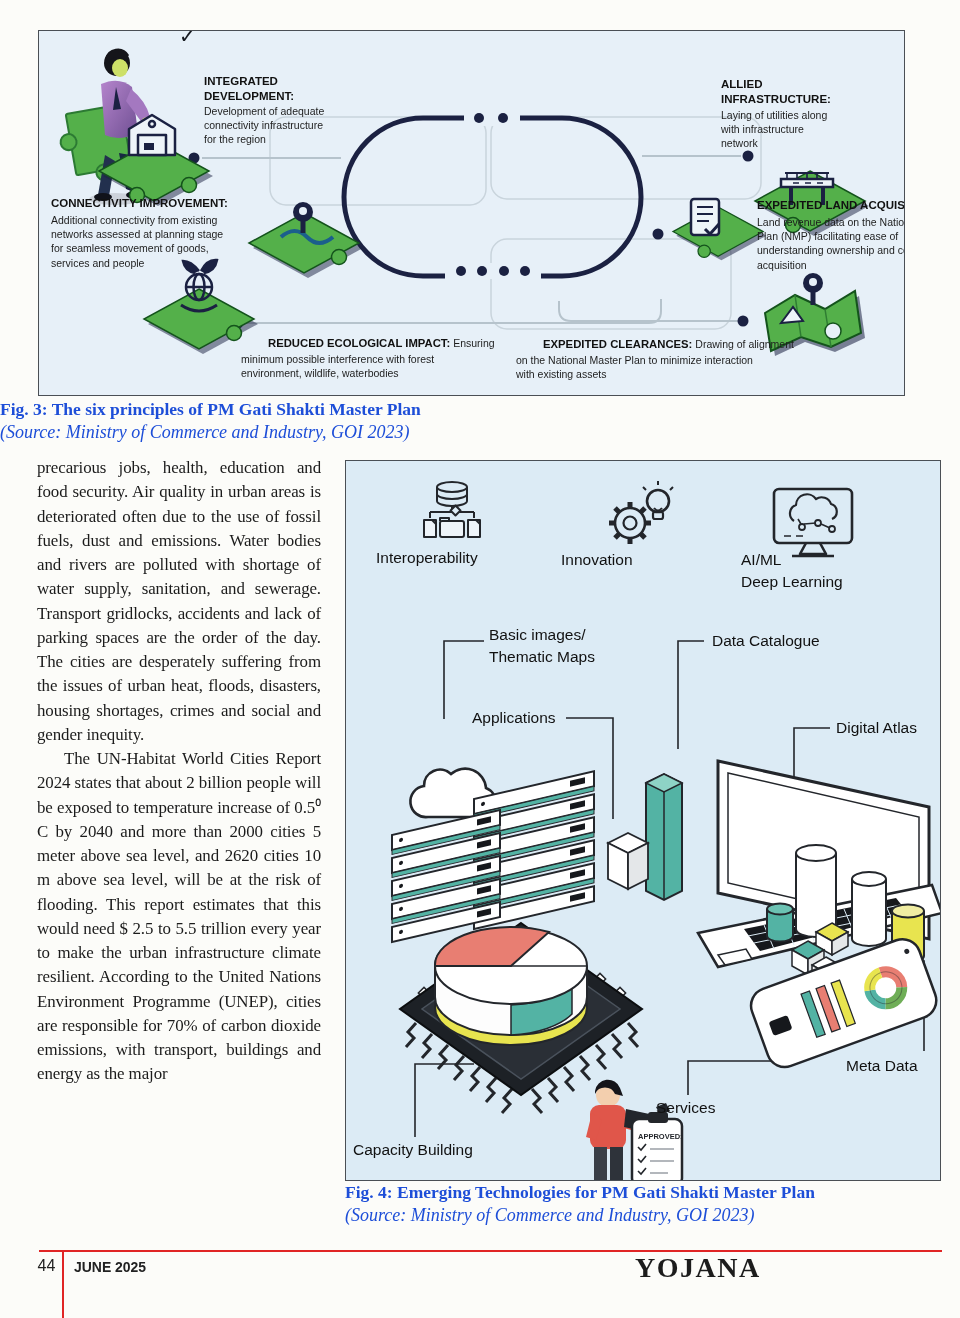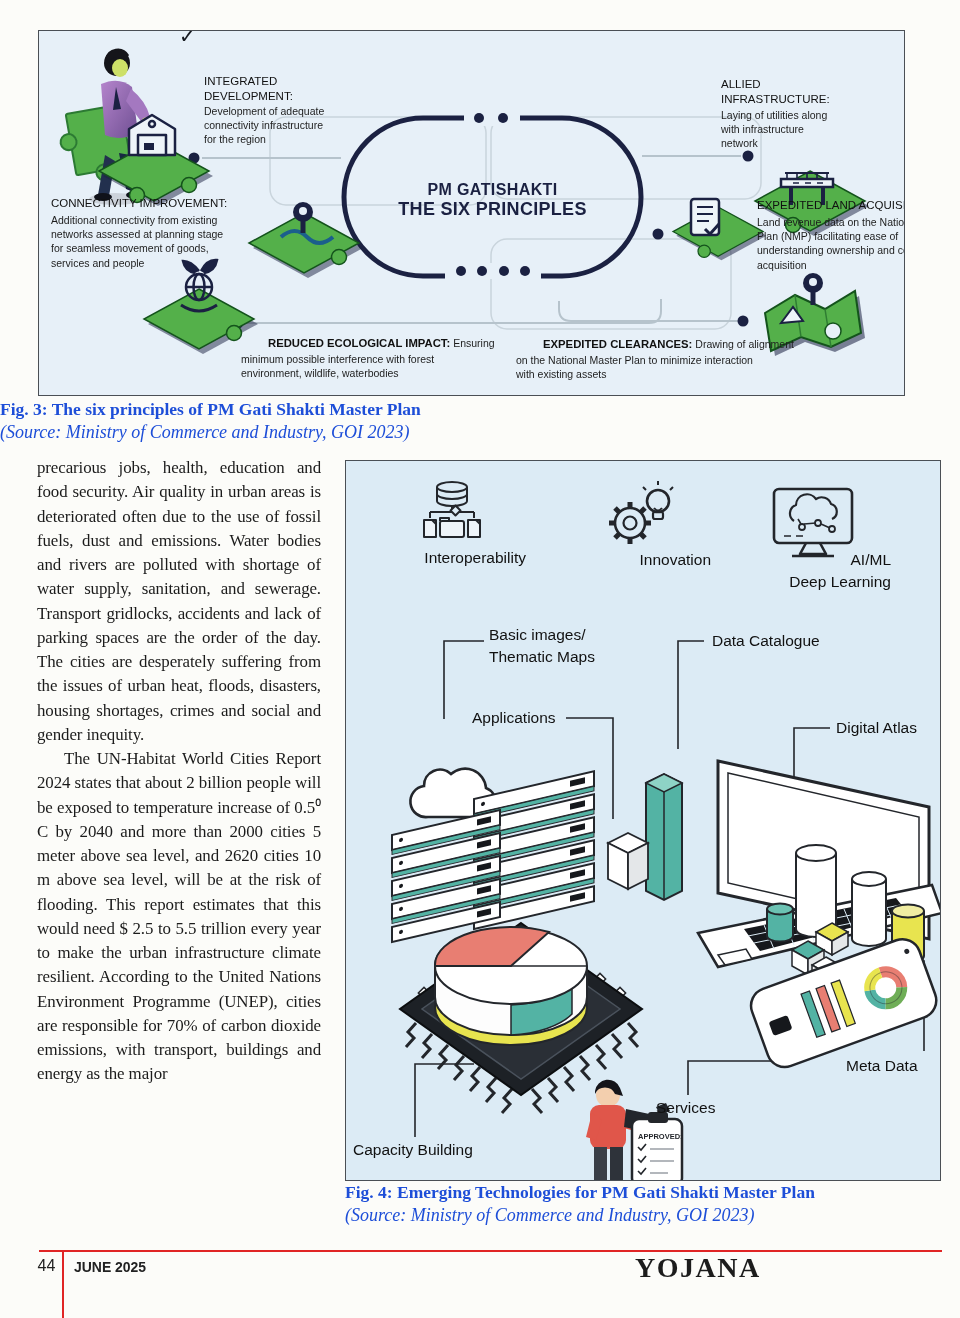--- a/index.html
+++ b/index.html
@@ -4,21 +4,21 @@
 <style>
   html,body{margin:0;padding:0;background:#888;}
   .page{position:relative;width:960px;height:1318px;background:#fcfcf9;margin:0 auto;
         font-family:"Liberation Serif",serif;overflow:hidden;}
   
   .figbox{position:absolute;border:1.6px solid #4a4f55;overflow:hidden;}
   #fig3{left:38px;top:30px;width:865px;height:364px;background:#e7f0f8;}
   #fig4{left:345px;top:460px;width:594px;height:719px;background:#dcebf5;}
   .figsvg{position:absolute;left:0;top:0;}
   
-  .d-title{position:absolute;font-family:"Liberation Sans",sans-serif;font-weight:400;
+  .d-title{position:absolute;font-family:"Liberation Sans",sans-serif;font-weight:700;
            font-size:11.5px;line-height:1.3;color:#111;white-space:pre-line;}
   .d-desc{position:absolute;font-family:"Liberation Sans",sans-serif;font-size:10.5px;
           line-height:1.35;color:#1d1d1d;white-space:pre-line;}
   .d-mix{position:absolute;font-family:"Liberation Sans",sans-serif;font-size:10.5px;
          line-height:1.38;color:#1d1d1d;white-space:pre-line;}
   .d-mix b{font-size:11.3px;font-weight:800;color:#111;padding-left:27px;}
   .stadium-text{position:absolute;left:305px;top:150px;width:297px;text-align:center;
                 color:#1b2142;font-family:"Liberation Sans",sans-serif;}
   .stadium-text .l1{font-size:16px;font-weight:700;letter-spacing:.4px;}
   .stadium-text .l2{font-size:18px;font-weight:800;letter-spacing:.3px;}
@@ -31,21 +31,21 @@
   #cap3{left:0;top:399px;width:960px;}
   #cap4{left:345px;top:1182px;width:594px;}
   
   .col{position:absolute;left:37px;top:456px;width:284px;font-size:16.9px;
        line-height:24.25px;color:#1b1b1b;text-align:justify;letter-spacing:-0.1px;}
   .col p{margin:0;}
   .col p + p{text-indent:27px;}
   
   .f4lab{position:absolute;font-family:"Liberation Sans",sans-serif;font-size:15.5px;
          color:#111;font-weight:500;white-space:nowrap;}
-  .f4lab.center{text-align:right;}
+  .f4lab.center{text-align:left;}
   
   .rule{position:absolute;left:39px;top:1250px;width:903px;height:2.2px;background:#e02525;}
   .vrule{position:absolute;left:62px;top:1250px;width:2px;height:68px;background:#e02525;}
   .pagenum{position:absolute;left:34px;top:1257px;width:25px;text-align:center;
            font-family:"Liberation Sans",sans-serif;font-size:16px;font-weight:400;color:#222;}
   .issue{position:absolute;left:74px;top:1258px;font-family:"Liberation Sans",sans-serif;
          font-size:15px;font-weight:700;color:#222;transform:scaleX(.93);transform-origin:left;}
   .magazine{position:absolute;left:635px;top:1252px;width:300px;text-align:left;
             font-family:"Liberation Serif",serif;font-size:28px;font-weight:600;
             letter-spacing:1.5px;color:#1c1c1c;}
@@ -187,24 +187,20 @@
         <path d="M34,24 L40,66 M64,38 L70,76" stroke="#2e7d32" stroke-width="1.5"></path>
         <path d="M20,52 l12,-16 l10,14 z" fill="#eef4f9" stroke="#1b2142" stroke-width="2"></path>
         <circle cx="72" cy="60" r="8" fill="#e7f0f8" stroke="#14531c" stroke-width="1.5"></circle>
         <circle cx="52" cy="12" r="10" fill="#1b2142"></circle>
         <circle cx="52" cy="11" r="4" fill="#e7f0f8"></circle>
         <path d="M52,20 L52,34" stroke="#1b2142" stroke-width="5"></path>
       </g>
     </svg>
 
     <div class="checkmark">✓</div>
-    <div class="stadium-text">
-      <div class="l1">PM GATISHAKTI</div>
-      <div class="l2">THE SIX PRINCIPLES</div>
-    </div>
     <div class="d-title" style="left:165px;top:43px">INTEGRATED
 DEVELOPMENT:</div>
     <div class="d-desc" style="left:165px;top:73px">Development of adequate
 connectivity infrastructure
 for the region</div>
     <div class="d-title" style="left:12px;top:165px">CONNECTIVITY IMPROVEMENT:</div>
     <div class="d-desc" style="left:12px;top:182px">Additional connectivity from existing
 networks assessed at planning stage
 for seamless movement of goods,
 services and people</div>

